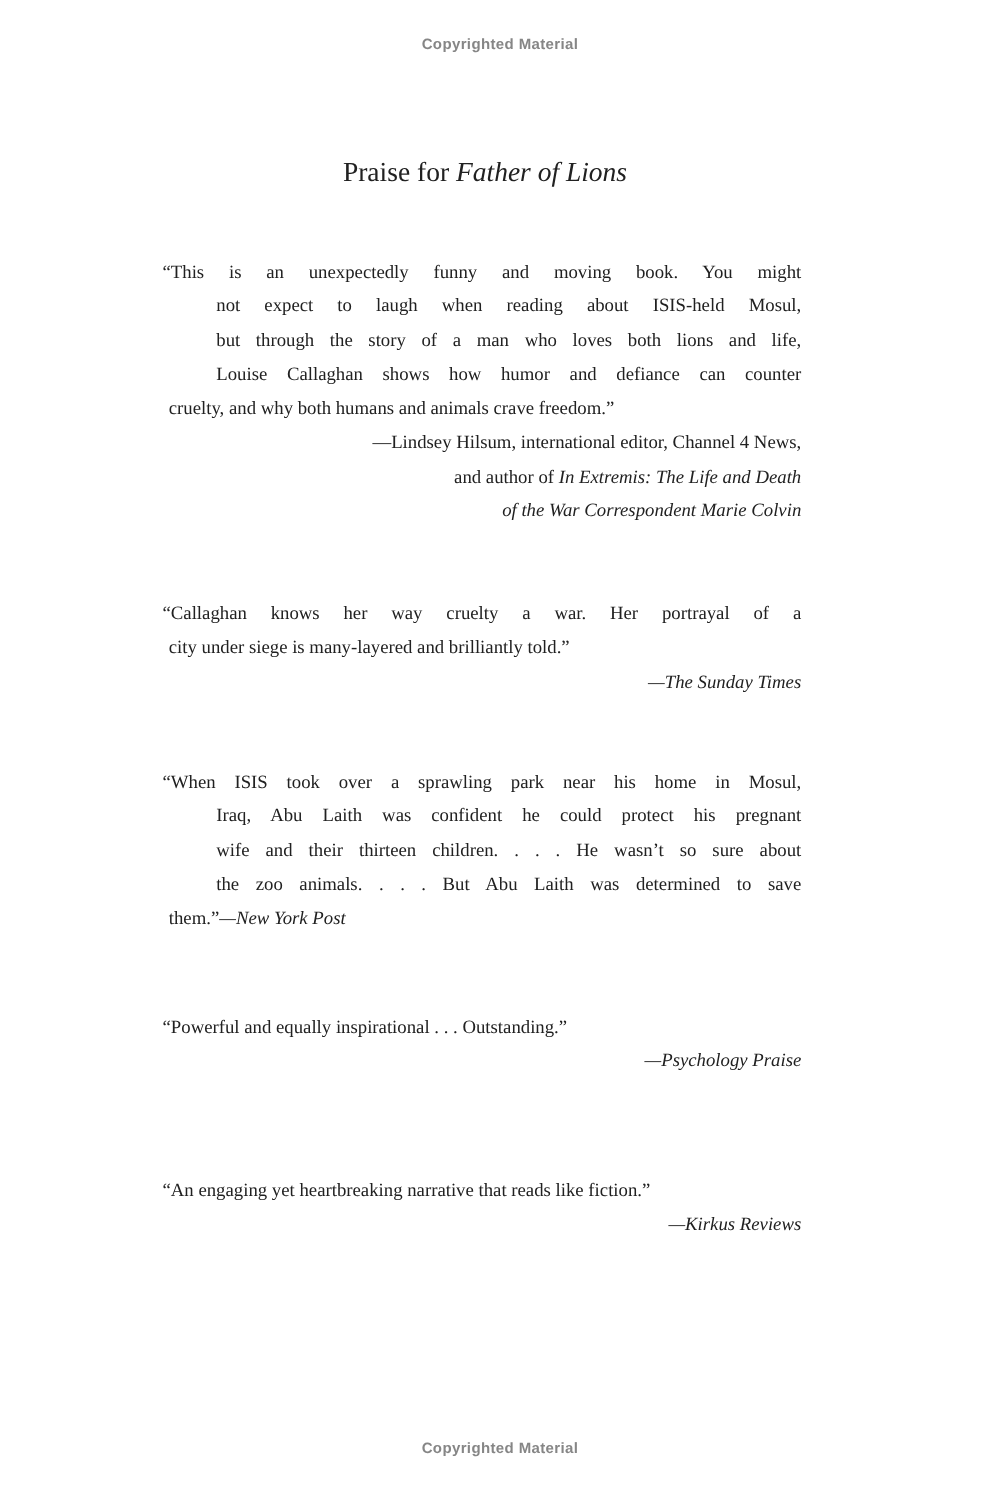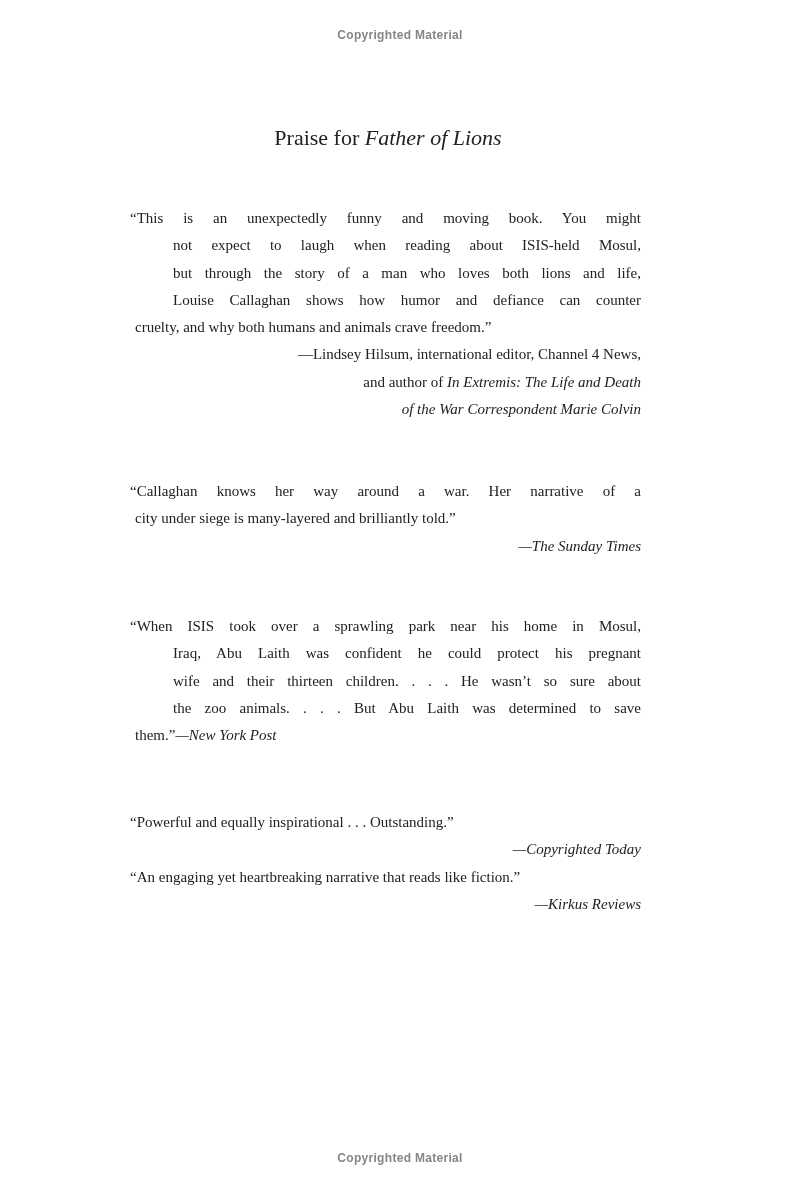--- a/index.html
+++ b/index.html
@@ -51,21 +51,21 @@
   .quote {
     position: absolute;
     left: 0;
     width: 100%;
     font-size: 15px;
   }
   .q1 { top: 205px; }
   .q2 { top: 478px; }
   .q3 { top: 613px; }
   .q4 { top: 809px; }
-  .q5 { top: 864px; }
+  .q5 { top: 940px; }
 
   .ql {
     display: block;
     line-height: 27.3px;
   }
   .j {
     text-align: justify;
     text-align-last: justify;
     margin-left: 38px;
   }
@@ -104,39 +104,39 @@
       <div class="ql j">not expect to laugh when reading about ISIS-held Mosul,</div>
       <div class="ql j">but through the story of a man who loves both lions and life,</div>
       <div class="ql j">Louise Callaghan shows how humor and defiance can counter</div>
       <div class="ql last">cruelty, and why both humans and animals crave freedom.”</div>
       <div class="attr"><span>—Lindsey Hilsum, international editor, Channel 4 News,</span><span class="it"></span></div>
       <div class="attr"><span>and author of </span><span class="it">In Extremis: The Life and Death</span></div>
       <div class="attr"><span></span><span class="it">of the War Correspondent Marie Colvin</span></div>
     </section>
 
     <section class="quote q2">
-      <div class="ql j hang">“Callaghan knows her way around a war. Her narrative of a</div>
+      <div class="ql j hang">“Callaghan knows her way cruelty a war. Her portrayal of a</div>
       <div class="ql last">city under siege is many-layered and brilliantly told.”</div>
       <div class="attr"><span></span><span class="it">—The Sunday Times</span></div>
     </section>
 
     <section class="quote q3">
       <div class="ql j hang">“When ISIS took over a sprawling park near his home in Mosul,</div>
       <div class="ql j">Iraq, Abu Laith was confident he could protect his pregnant</div>
       <div class="ql j">wife and their thirteen children. . . . He wasn’t so sure about</div>
       <div class="ql j">the zoo animals. . . . But Abu Laith was determined to save</div>
       <div class="inline-last">
         <span>them.”</span>
         <span class="it">—New York Post</span>
       </div>
     </section>
 
     <section class="quote q4">
       <div class="ql last hang">“Powerful and equally inspirational . . . Outstanding.”</div>
-      <div class="attr"><span></span><span class="it">—Copyrighted Today</span></div>
+      <div class="attr"><span></span><span class="it">—Psychology Praise</span></div>
     </section>
 
     <section class="quote q5">
       <div class="ql last hang">“An engaging yet heartbreaking narrative that reads like fiction.”</div>
       <div class="attr"><span></span><span class="it">—Kirkus Reviews</span></div>
     </section>
 
   </div>
 
   <div class="copyright bottom">Copyrighted Material</div>

